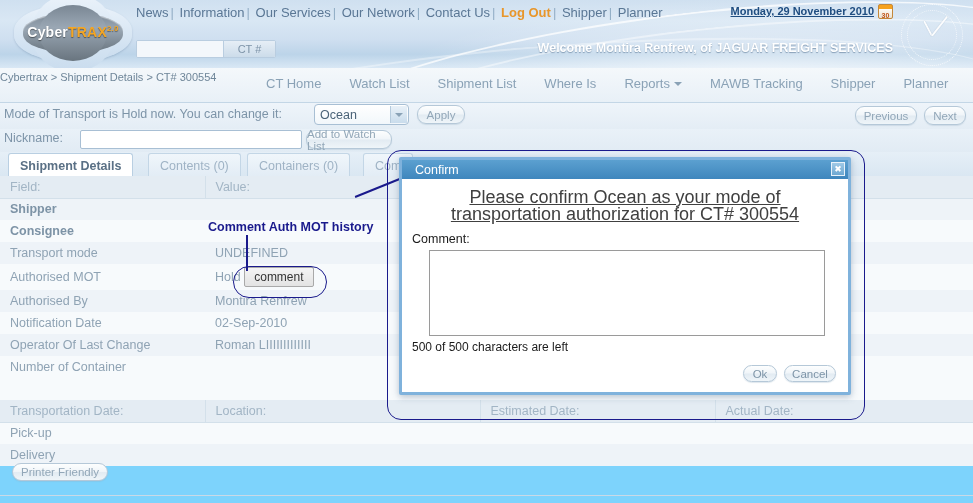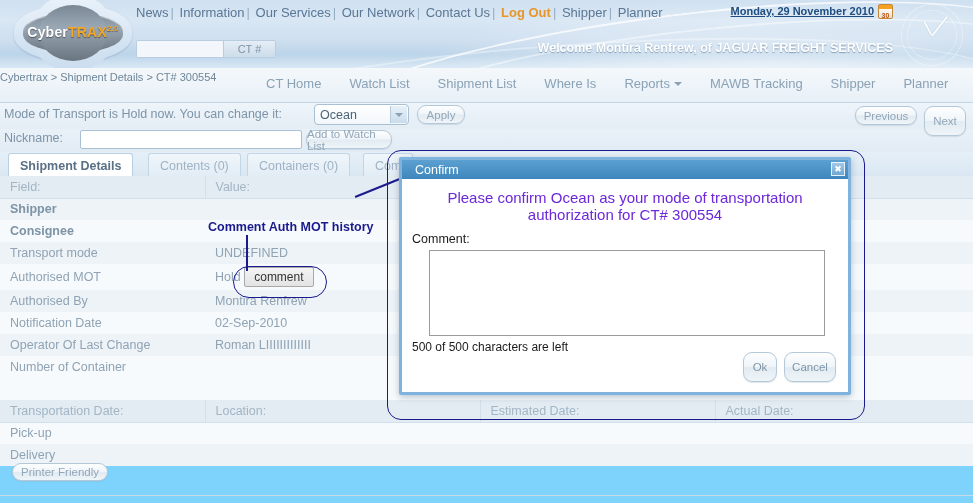--- a/index.html
+++ b/index.html
@@ -220,21 +220,21 @@
     background: linear-gradient(to bottom,#fdfefe 0%,#f0f5f9 48%,#e2ebf2 52%,#eff5f9 100%);
     color: #92a7b8;
     font-size: 11.5px;
     font-family: "Liberation Sans", sans-serif;
     display: flex; align-items: center; justify-content: center;
     cursor: pointer;
     box-shadow: 0 1px 1px rgba(150,175,195,.3);
   }
   .btn-apply { position: absolute; left: 417px; top: 105px; width: 48px; height: 19px; }
   .btn-prev  { position: absolute; left: 855px; top: 106px; width: 62px; height: 19px; }
-  .btn-next  { position: absolute; left: 924px; top: 106px; width: 42px; height: 30px; }
+  .btn-next  { position: absolute; left: 924px; top: 106px; width: 42px; height: 19px; }
   .nick-label {
     position: absolute; left: 4px; top: 131px;
     font-size: 12.5px; color: #7d94a8;
   }
   .nick-input {
     position: absolute; left: 80px; top: 130px;
     width: 222px; height: 19px;
     border: 1px solid #a8bfd4; border-radius: 2px;
     background: #ffffff;
     font-size: 12px; color: #44586c;
@@ -362,23 +362,24 @@
     color: #ffffff; font-size: 9px;
     display: flex; align-items: center; justify-content: center;
     cursor: pointer;
   }
   .dlg-body {
     padding: 7px 10px 8px 10px;
     position: relative; height: 213px;
   }
   .dlg-msg {
     text-align: center;
-    font-size: 15px; color: #6d28d9;
+    font-size: 18px; color: #404040;
     line-height: 17px;
     padding: 3px 8px 0 8px;
+    text-decoration: underline;
   }
   .dlg-comment-label {
     font-size: 12.5px; color: #1b1b1b;
     margin-top: 9px;
   }
   .dlg-textarea {
     display: block;
     margin: 4px 0 0 17px;
     width: 396px; height: 86px;
     border: 1px solid #9a9a9a;
@@ -388,21 +389,21 @@
     font-size: 12px; color: #222;
   }
   .dlg-counter {
     font-size: 12px; color: #1b1b1b;
     margin-top: 4px;
   }
   .dlg-buttons {
     position: absolute; right: 12px; bottom: 10px;
     display: flex; gap: 7px;
   }
-  .dlg-buttons .btn { height: 30px; color: #7e95a8; }
+  .dlg-buttons .btn { height: 17px; color: #7e95a8; }
   .btn-ok { width: 34px; }
   .btn-cancel { width: 52px; }
 
   .bottom-rule {
     position: absolute; left: 0; top: 495px;
     width: 973px; height: 1px; background: #c9d9e6;
   }
 </style>
 </head>
 <body>

